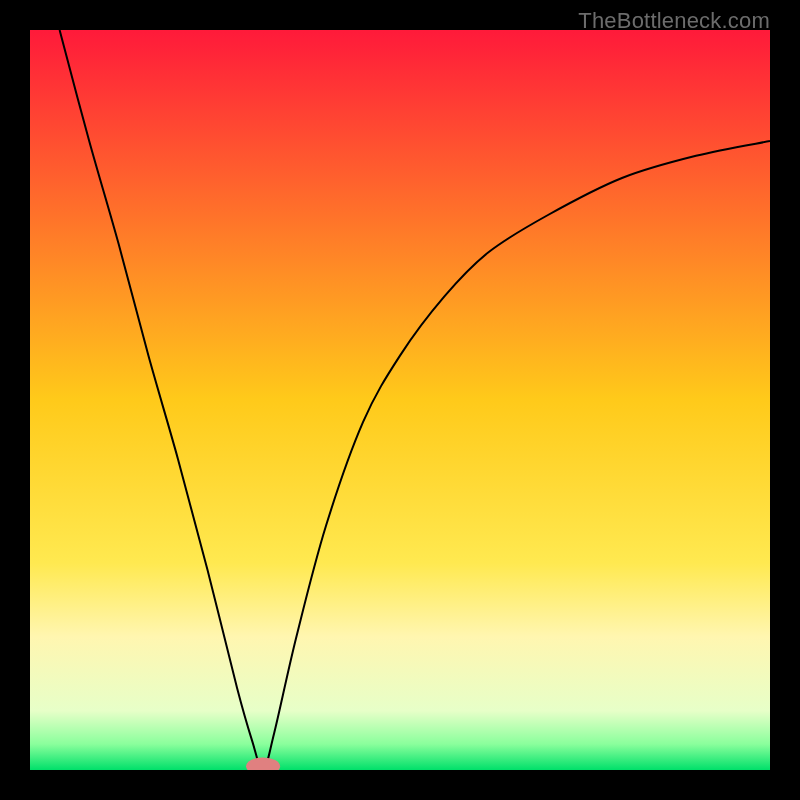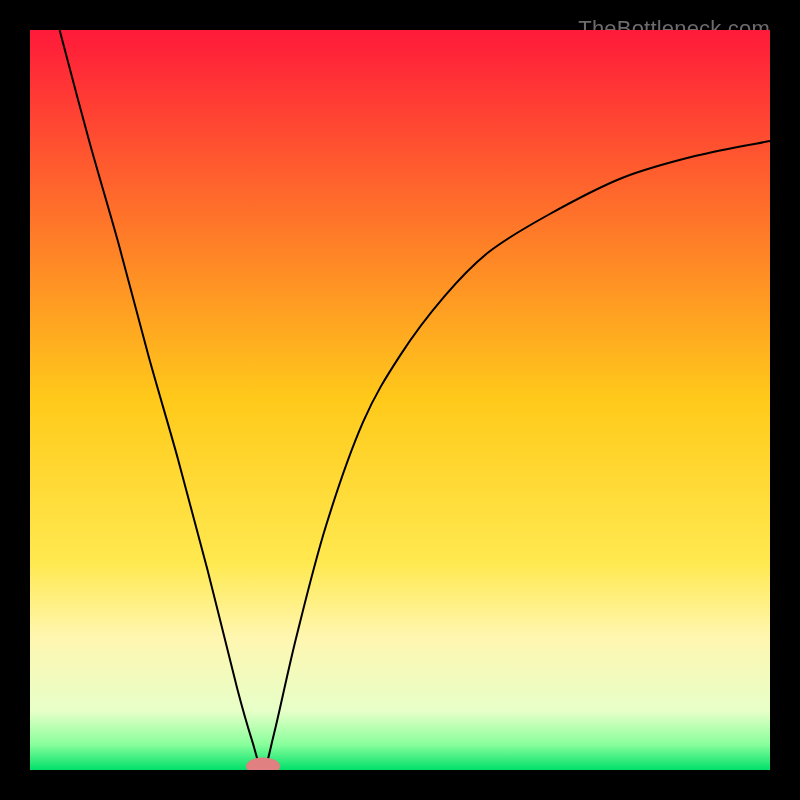--- a/index.html
+++ b/index.html
@@ -21,21 +21,21 @@
   }
   .plot-area {
     position: absolute;
     left: 30px;
     top: 30px;
     width: 740px;
     height: 740px;
   }
   .watermark {
     position: absolute;
-    top: 16px;
+    top: 8px;
     right: 30px;
     color: #6c6c6c;
     font-size: 22px;
     font-weight: 500;
     letter-spacing: 0.2px;
     user-select: none;
   }
   svg { display: block; }
 </style>
 </head>

